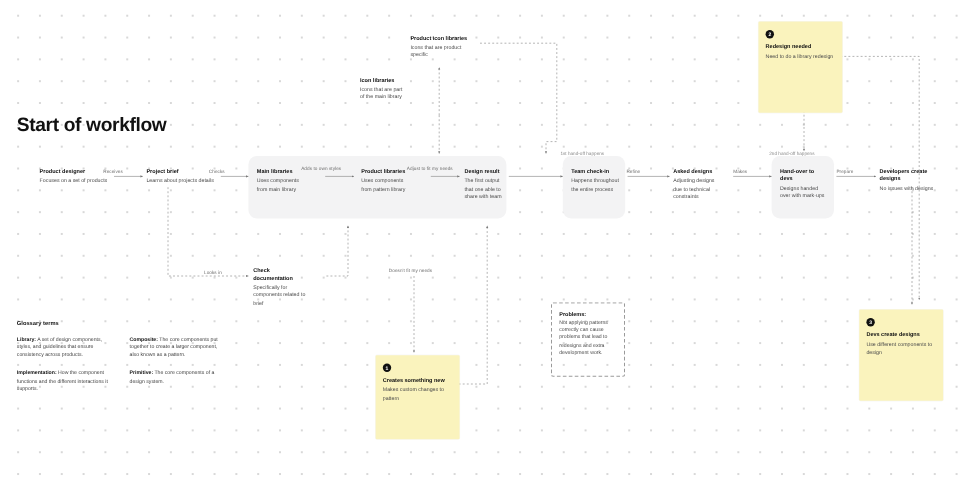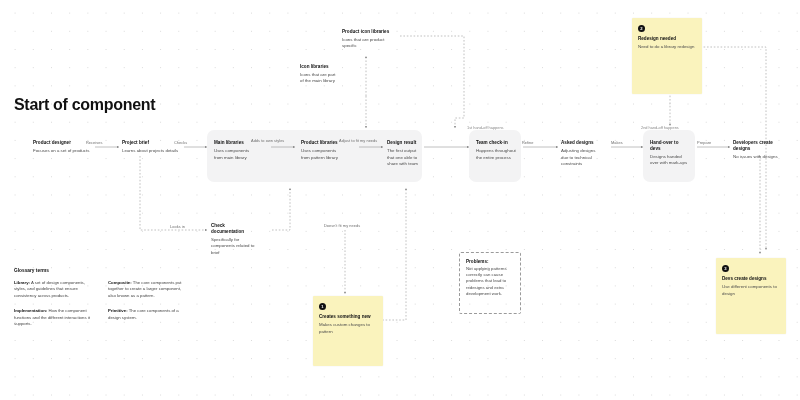--- a/index.html
+++ b/index.html
@@ -112,21 +112,21 @@
       <path d="M400,36 L464,36 L464,118 L455,118 L455,128"></path>
 
       <path d="M670,82 L670,126"></path>
 
       <path d="M690,47 L766,47 L766,118 L766,250"></path>
 
       <path d="M760,156 L760,196 L760,254"></path>
     </g>
   </svg>
 
-  <div class="title">Start of component</div>
+  <div class="title">Start of workflow</div>
 
   <div class="layer">
     <div class="gcaption" style="left:467px;top:125px;">1st hand-off happens</div>
     <div class="gcaption" style="left:641px;top:125px;">2nd hand-off happens</div>
   </div>
 
   <div class="layer">
     <div class="node" style="left:33px;top:140px;">
       <div class="n-title">Product designer</div>
       <div class="n-desc">Focuses on a set of products</div>

